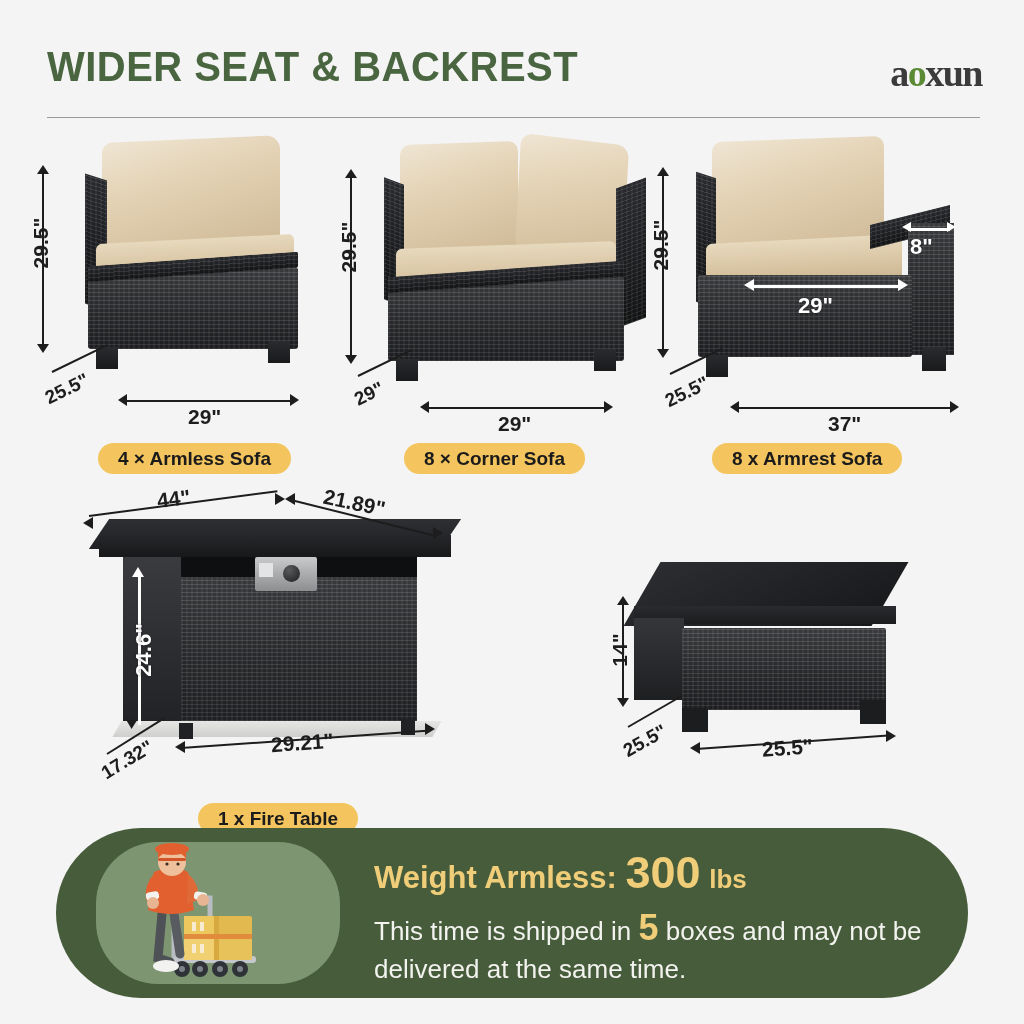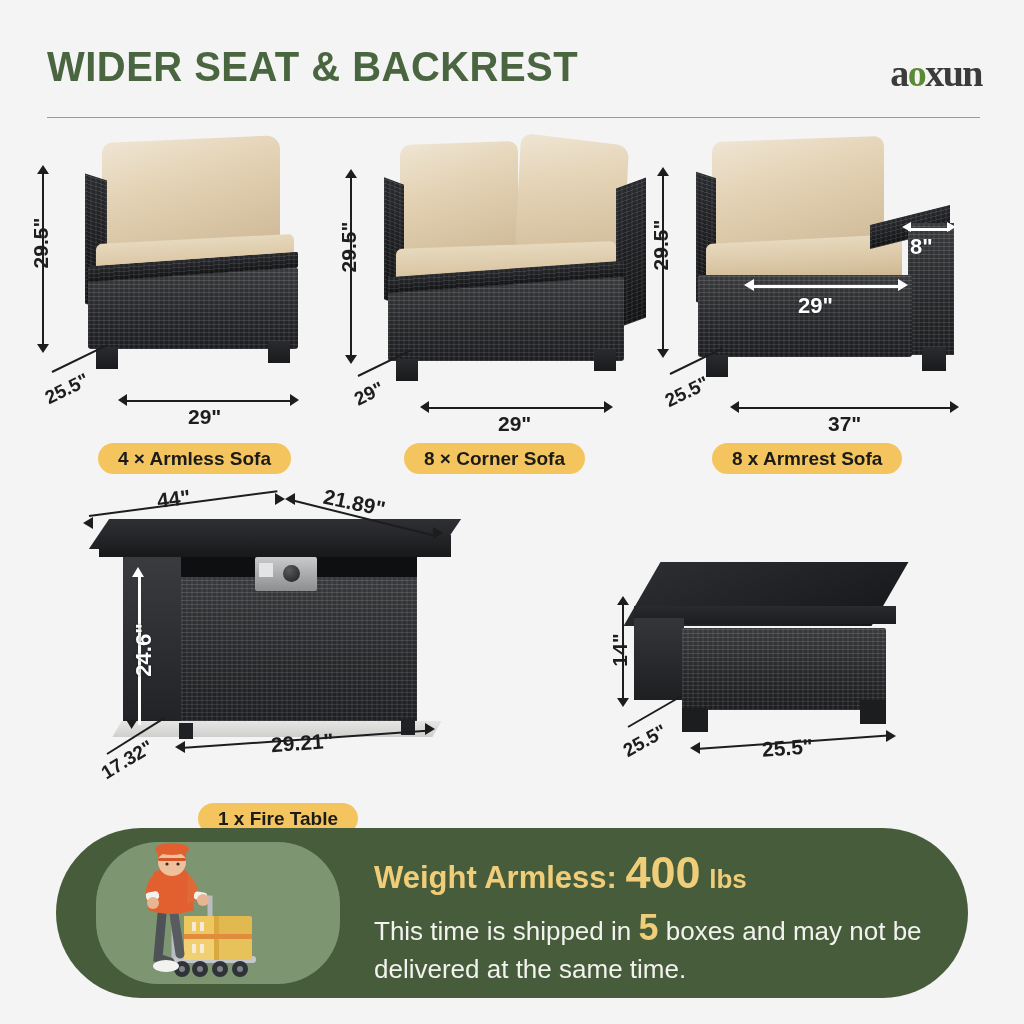--- a/index.html
+++ b/index.html
@@ -307,21 +307,21 @@
         <path d="M62 16 q14 -14 28 0 q2 -12 -14 -12 q-16 0 -14 12z" fill="#e2602f"></path>
         <ellipse cx="76" cy="7" rx="17" ry="6" fill="#e2602f"></ellipse>
         <rect x="62" y="16" width="28" height="3" rx="1.5" fill="#d2552a"></rect>
         <circle cx="71" cy="22" r="1.6" fill="#3a2a22"></circle>
         <circle cx="82" cy="22" r="1.6" fill="#3a2a22"></circle>
       </svg>
     </div>
 
     <div class="wc-line">
       <span>Weight Armless:</span>
-      <span class="big">400</span>
+      <span class="big">300</span>
       <span class="lbs">lbs</span>
     </div>
 
     <div class="ship-line">
       <span>This time is shipped in</span>
       <span class="five">5</span>
       <span>boxes and may not be delivered at the same time.</span>
     </div>
   </div>
 

